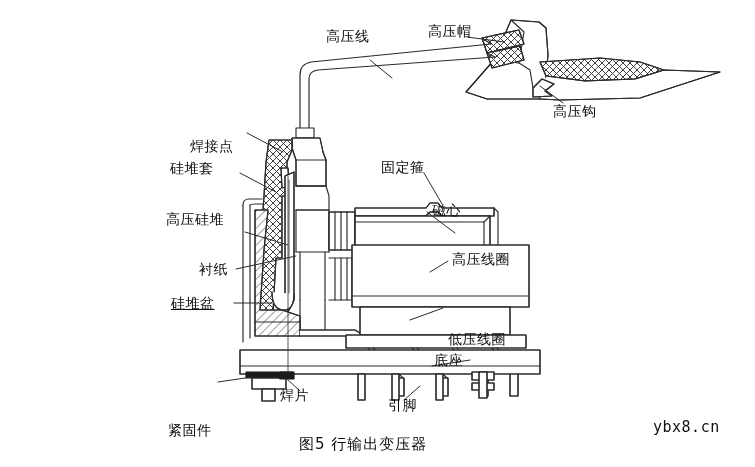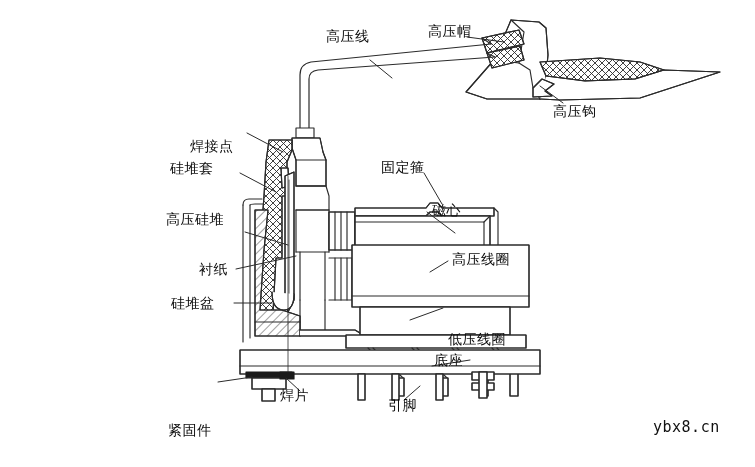--- a/index.html
+++ b/index.html
@@ -279,23 +279,24 @@
   <div class="lbl" style="left:428px; top:24px;">高压帽</div>
   <div class="lbl" style="left:305px; top:29px;margin-left:21px;">高压线</div>
   <div class="lbl" style="left:553px; top:104px;">高压钩</div>
   <div class="lbl" style="left:190px; top:119px;margin-top:20px;">焊接点</div>
   <div class="lbl" style="left:170px; top:161px;">硅堆套</div>
   <div class="lbl" style="left:381px; top:160px;">固定箍</div>
   <div class="lbl" style="left:166px; top:212px;">高压硅堆</div>
   <div class="lbl" style="left:432px; top:203px;">磁心</div>
   <div class="lbl" style="left:199px; top:262px;">衬纸</div>
   <div class="lbl" style="left:452px; top:252px;">高压线圈</div>
-  <div class="lbl" style="left:171px; top:296px;">硅堆盆</div>
+  <div class="lbl" style="left:171px; top:296px;text-decoration:underline;">硅堆盆</div>
   <div class="lbl" style="left:448px; top:300px;margin-top:32px;">低压线圈</div>
   <div class="lbl" style="left:168px; top:375px;margin-top:48px;">紧固件</div>
   <div class="lbl" style="left:434px; top:353px;">底座</div>
   <div class="lbl" style="left:280px; top:388px;">焊片</div>
   <div class="lbl" style="left:388px; top:398px;">引脚</div>
 
+  <div class="caption" style="left:299px; top:435px;">图5  行输出变压器</div>
 
   <div class="watermark" style="left:653px; top:418px;text-align:right;">ybx8.cn</div>
 
 </div>
 
 </body></html>

